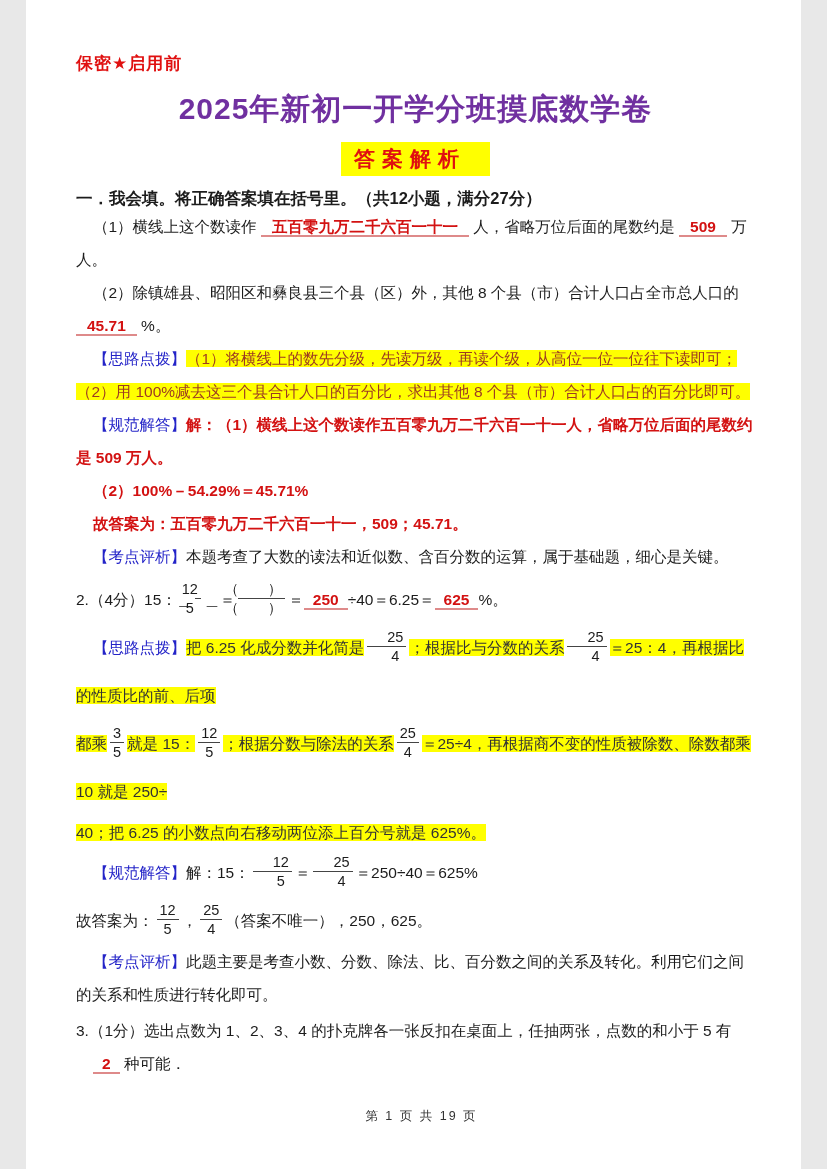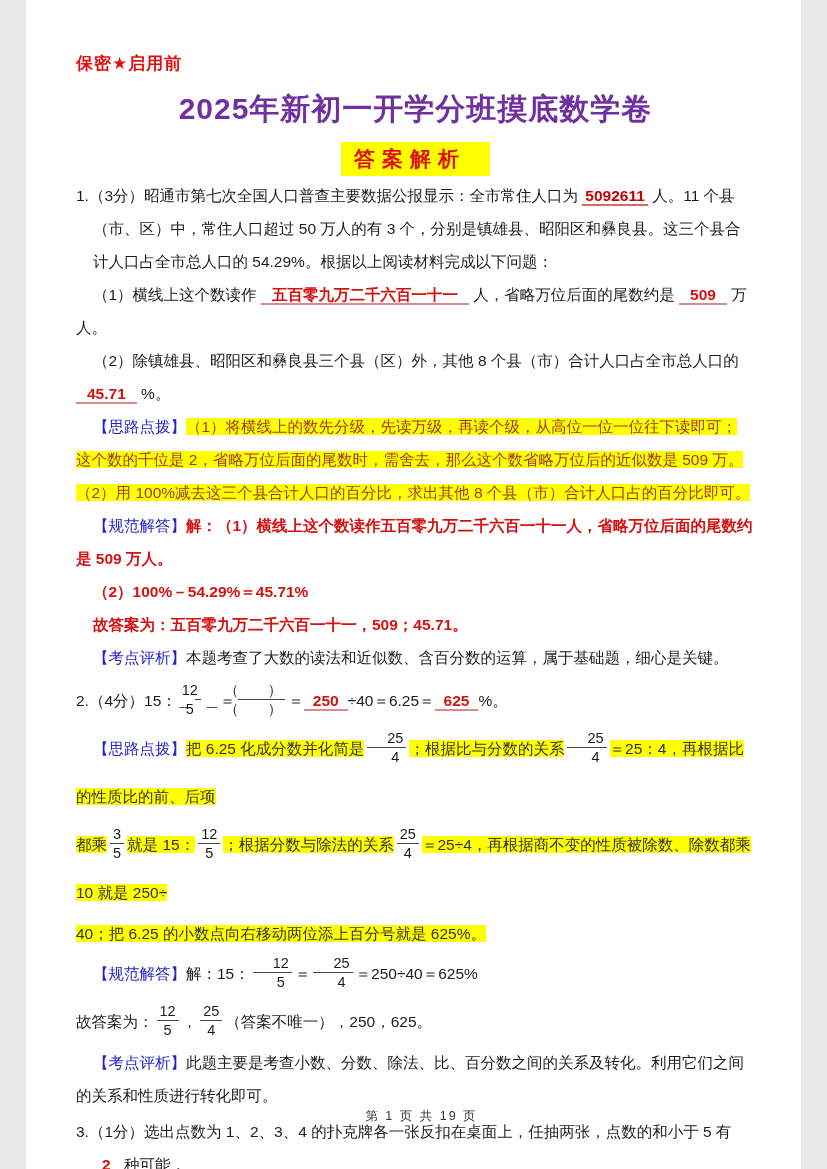--- a/index.html
+++ b/index.html
@@ -40,42 +40,37 @@
 <div class="page">
 
   <div class="secrecy">保密★启用前</div>
 
   <div class="title">2025年新初一开学分班摸底数学卷</div>
 
   <div class="subtitle-wrap">
     <span class="badge">答案解析</span>
   </div>
 
+  <div class="section-heading">一．我会填。将正确答案填在括号里。（共12小题，满分27分）</div>
 
-  <div class="para hang qgap">
-    <span>1.（3分）昭通市第七次全国人口普查主要数据公报显示：全市常住人口为 </span><span class="rnum">5092611</span><span> 人。11 个县（市、区）中，常住人口超过 50 万人的有 3 个，分别是镇雄县、昭阳区和彝良县。这三个县合计人口占全市总人口的 54.29%。根据以上阅读材料完成以下问题：</span>
-  </div>
   <div class="para ind">
     <span>（1）横线上这个数读作</span>
     <span class="blank">五百零九万二千六百一十一</span>
     <span>人，省略万位后面的尾数约是</span>
     <span class="blank">509</span>
     <span>万人。</span>
   </div>
   <div class="para ind">
     <span>（2）除镇雄县、昭阳区和彝良县三个县（区）外，其他 8 个县（市）合计人口占全市总人口的</span>
     <span class="blank">45.71</span>
     <span>%。</span>
   </div>
 
   <div class="para ind">
     <span class="lbl">【思路点拨】</span><span class="hl1">（1）将横线上的数先分级，先读万级，再读个级，从高位一位一位往下读即可；</span>
-  </div>
-  <div class="para">
-    <span class="hl1">这个数的千位是 2，省略万位后面的尾数时，需舍去，那么这个数省略万位后的近似数是 509 万。</span>
   </div>
   <div class="para">
     <span class="hl1">（2）用 100%减去这三个县合计人口的百分比，求出其他 8 个县（市）合计人口占的百分比即可。</span>
   </div>
 
   <div class="para ind">
     <span class="lbl">【规范解答】</span><span class="red">解：（1）横线上这个数读作五百零九万二千六百一十一人，省略万位后面的尾数约是 509 万人。</span>
   </div>
   <div class="para ind red">（2）100%－54.29%＝45.71%</div>
   <div class="para ind red">故答案为：五百零九万二千六百一十一，509；45.71。</div>

